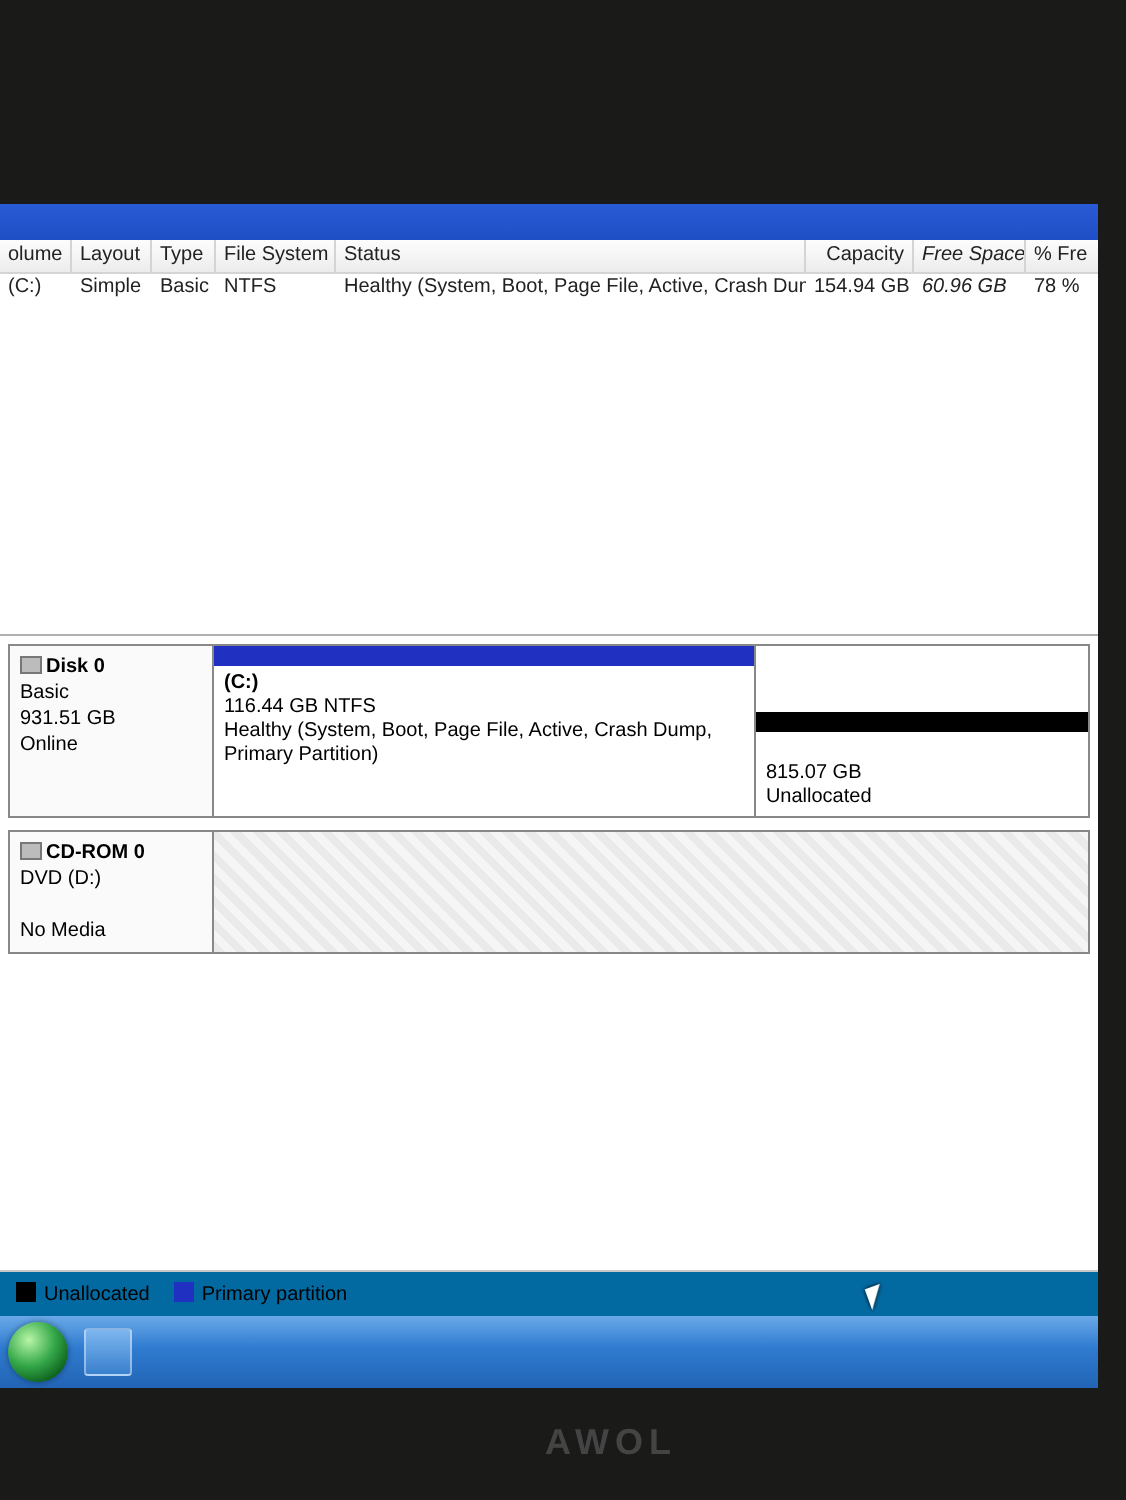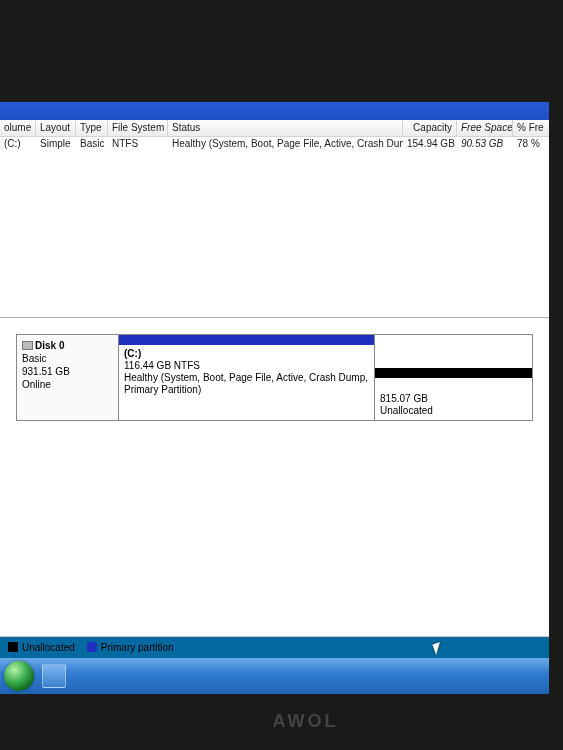--- a/index.html
+++ b/index.html
@@ -55,21 +55,21 @@
   .col.status   { flex: 1; }
   .col.capacity { width: 54px; text-align: right; }
   .col.free     { width: 56px; text-align: left; font-style: italic; }
   .col.pct      { width: 36px; text-align: left; border-right: none; }
   .vol-body { flex: 0 0 180px; background:#fff; }
   
   .disk-pane {
     flex: 1;
     border-top: 1px solid #b0b0b0;
     background: #fff;
-    padding: 12px;
+    padding: 0;
     overflow: hidden;
   }
   .disk-row {
     display: flex;
     border: 1px solid #888;
     margin: 4px 4px 6px 4px;
     min-height: 58px;
     font-size: 10px;
   }
   .disk-info {
@@ -165,21 +165,21 @@
     </div>
 
     <div class="vol-body">
       <div class="vol-row">
         <div class="col volume">(C:)</div>
         <div class="col layout">Simple</div>
         <div class="col type">Basic</div>
         <div class="col fs">NTFS</div>
         <div class="col status">Healthy (System, Boot, Page File, Active, Crash Dump, Primary Partition)</div>
         <div class="col capacity">154.94 GB</div>
-        <div class="col free">90.53 GB</div>
+        <div class="col free">60.96 GB</div>
         <div class="col pct">78 %</div>
       </div>
     </div>
 
     <div class="disk-pane">
 
       <div class="disk-row">
         <div class="disk-info">
           <span class="disk-icon"></span><b>Disk 0</b><br>
           <span>Basic</span><br>
@@ -199,20 +199,30 @@
             <div class="part-bar bar-unalloc"></div>
             <div class="part-text">
               <br>
               <span>815.07 GB</span><br>
               <span>Unallocated</span>
             </div>
           </div>
         </div>
       </div>
 
+      <div class="disk-row">
+        <div class="disk-info">
+          <span class="disk-icon"></span><b>CD-ROM 0</b><br>
+          <span>DVD (D:)</span><br><br>
+          <span>No Media</span>
+        </div>
+        <div class="parts">
+          <div class="empty-disk"></div>
+        </div>
+      </div>
 
     </div>
 
     <div class="legend">
       <span>
         <span class="swatch sw-unalloc"></span><span>Unallocated</span>
       </span>
       <span>
         <span class="swatch sw-primary"></span><span>Primary partition</span>
       </span>

